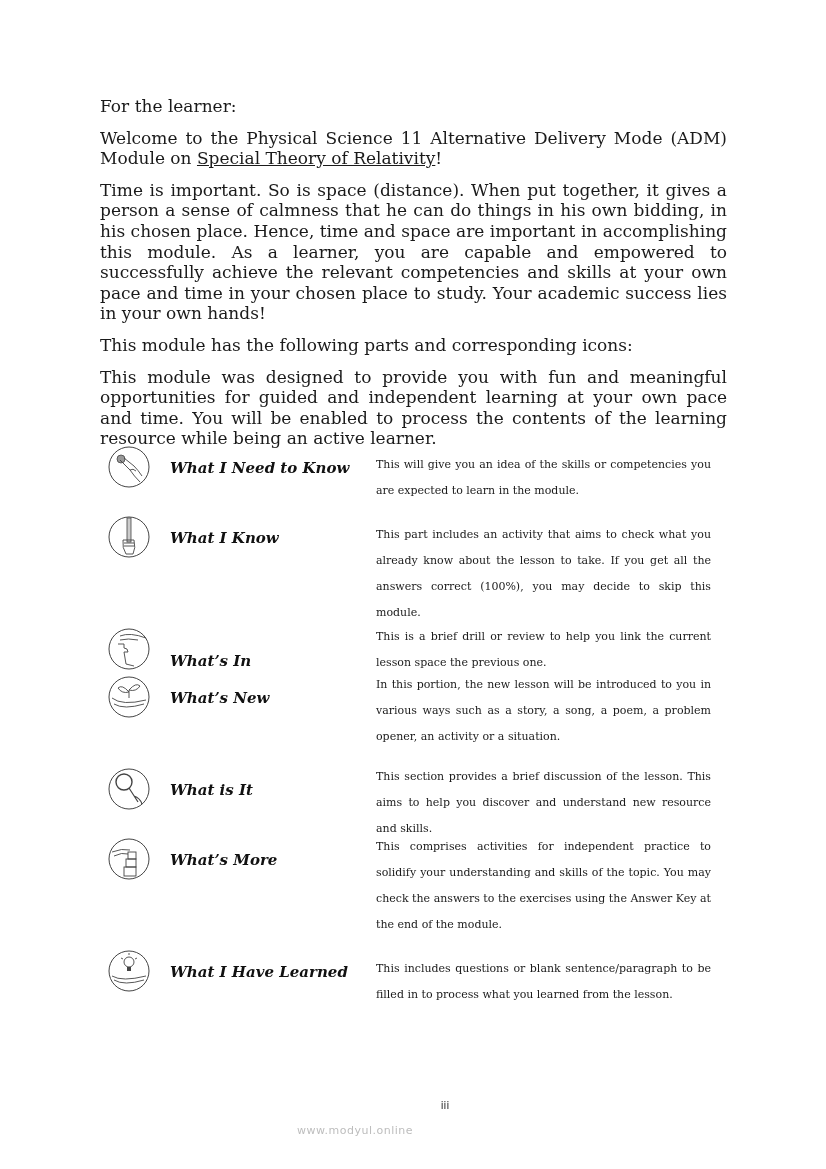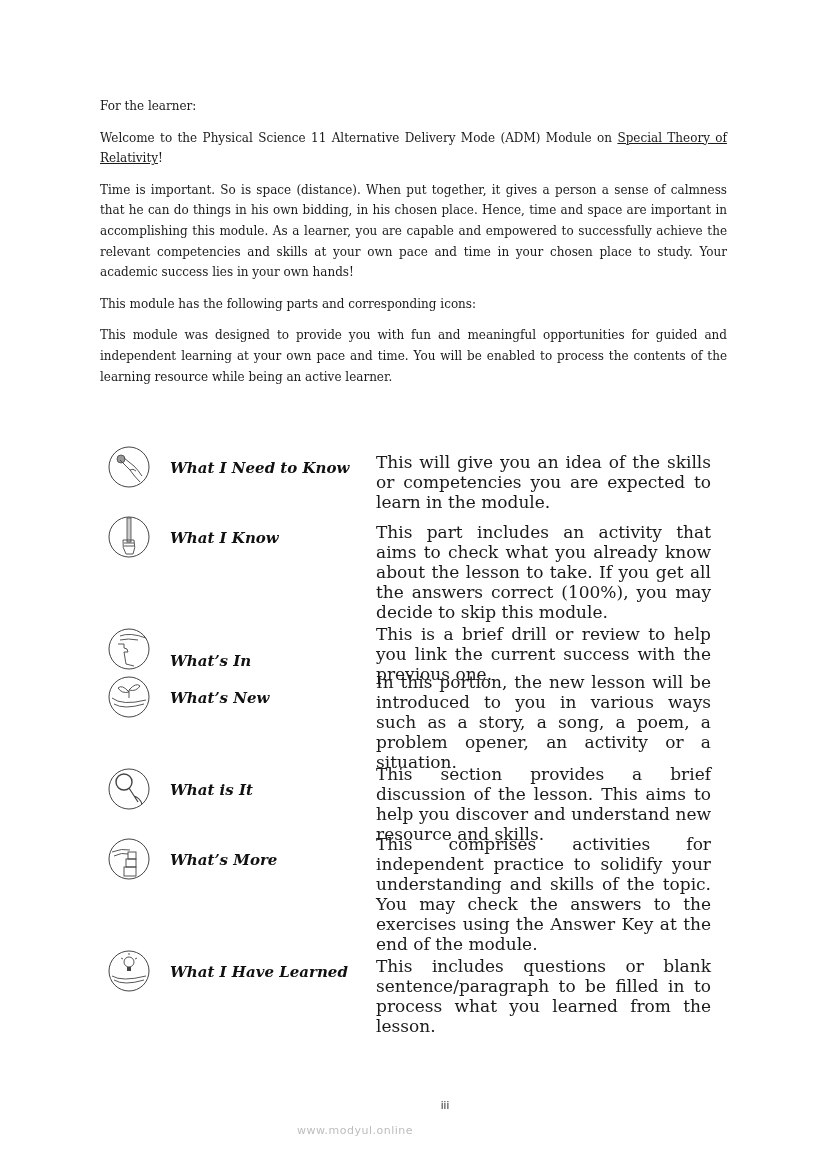--- a/index.html
+++ b/index.html
@@ -1,33 +1,33 @@
 <!DOCTYPE html>
 <html><head>
   <meta charset="utf-8">
   <style>
     html, body { margin: 0; padding: 0; background: #ffffff; }
     body { width: 826px; height: 1169px; position: relative; overflow: hidden; }
     .page {
       position: absolute; left: 100px; top: 96px; width: 627px;
-      font-family: "DejaVu Serif", serif; font-size: 12px; line-height: 20.6px; color: #1a1a1a;
+      font-family: "DejaVu Serif", serif; font-size: 17px; line-height: 20.6px; color: #1a1a1a;
     }
     p { margin: 0 0 11px 0; text-align: justify; }
     .u { text-decoration: underline; }
     .parts { position: absolute; left: 100px; top: 446px; width: 627px; }
     .row { position: absolute; left: 0; width: 627px; }
     .icon { position: absolute; left: 8px; width: 42px; height: 42px; }
     .icon svg { width: 42px; height: 42px; }
     .pname {
       position: absolute; left: 70px; font-family: "DejaVu Serif", serif;
       font-weight: bold; font-style: italic; font-size: 15px; color: #111;
     }
     .pdesc {
       position: absolute; left: 276px; width: 335px;
-      font-family: "DejaVu Serif", serif; font-size: 17px; line-height: 20px; color: #1a1a1a;
+      font-family: "DejaVu Serif", serif; font-size: 11px; line-height: 26px; color: #1a1a1a;
       text-align: justify;
     }
     .pagenum {
       position: absolute; left: 0; width: 826px; top: 1100px; text-align: center;
       font-family: "DejaVu Sans", sans-serif; font-size: 10px; color: #222; padding-left: 32px;
     }
     .watermark {
       position: absolute; left: 0; width: 710px; top: 1124px; text-align: center;
       font-family: "DejaVu Sans", sans-serif; font-size: 11px; color: #bdbdbd; letter-spacing: 0.5px;
     }
@@ -70,21 +70,21 @@
   </div>
 
   <div class="row" style="top:182px">
     <div class="icon" style="top:0px">
       <svg viewBox="0 0 42 42">
           <circle cx="21" cy="21" r="20" fill="none" stroke="#444" stroke-width="1"></circle>
           <path d="M12 8 Q22 4 38 10 M12 12 Q20 10 30 12 M10 16 L16 16 L16 20 Q20 20 20 24 L16 24 L18 36 L26 38" fill="none" stroke="#444" stroke-width="0.9"></path>
         </svg>
     </div>
     <div class="pname" style="top:24px">What’s In</div>
-    <div class="pdesc" style="top:-4px">This is a brief drill or review to help you link the current success with the previous one.</div>
+    <div class="pdesc" style="top:-4px">This is a brief drill or review to help you link the current lesson space the previous one.</div>
   </div>
 
   <div class="row" style="top:230px">
     <div class="icon" style="top:0px">
       <svg viewBox="0 0 42 42">
           <circle cx="21" cy="21" r="20" fill="none" stroke="#444" stroke-width="1"></circle>
           <path d="M21 22 L21 14 M21 16 Q14 8 10 12 Q14 18 21 16 M21 14 Q28 6 32 10 Q28 16 21 14 M4 22 Q14 30 38 24 M6 28 Q16 34 36 28" fill="none" stroke="#444" stroke-width="0.9"></path>
         </svg>
     </div>
     <div class="pname" style="top:13px">What’s New</div>

